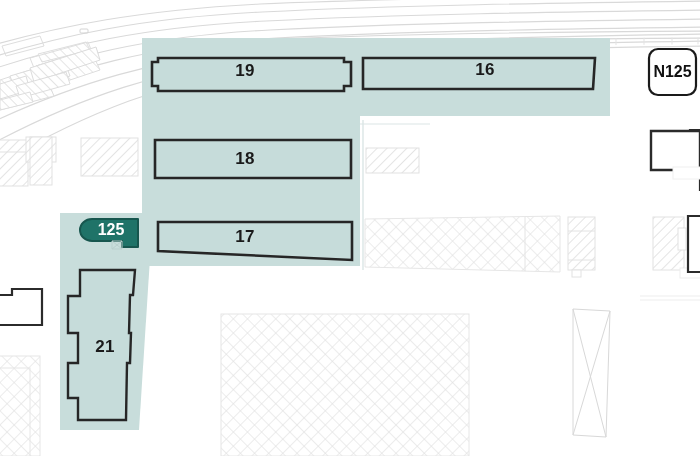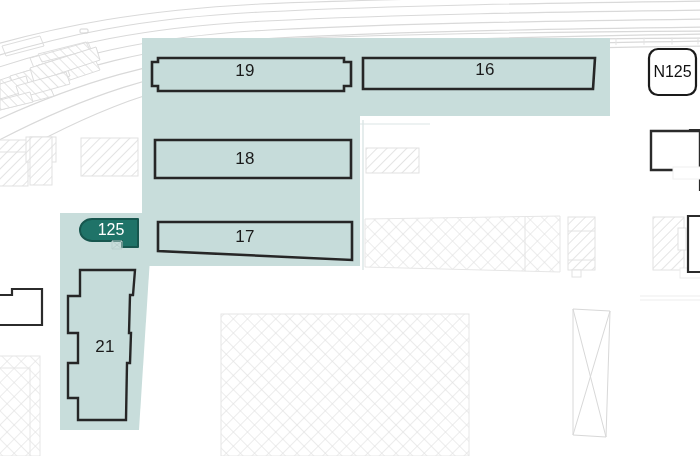--- a/index.html
+++ b/index.html
@@ -9,20 +9,21 @@
   }
   body {
     font-family: "Liberation Sans", sans-serif;
   }
   #map-root {
     position: relative;
     width: 700px;
     height: 456px;
     overflow: hidden;
     background: #15803d;
+    font-weight: bold;
   }
   #map-svg {
     position: absolute;
     left: 0;
     top: 0;
     width: 700px;
     height: 456px;
     display: block;
   }
   .bldg-label {

